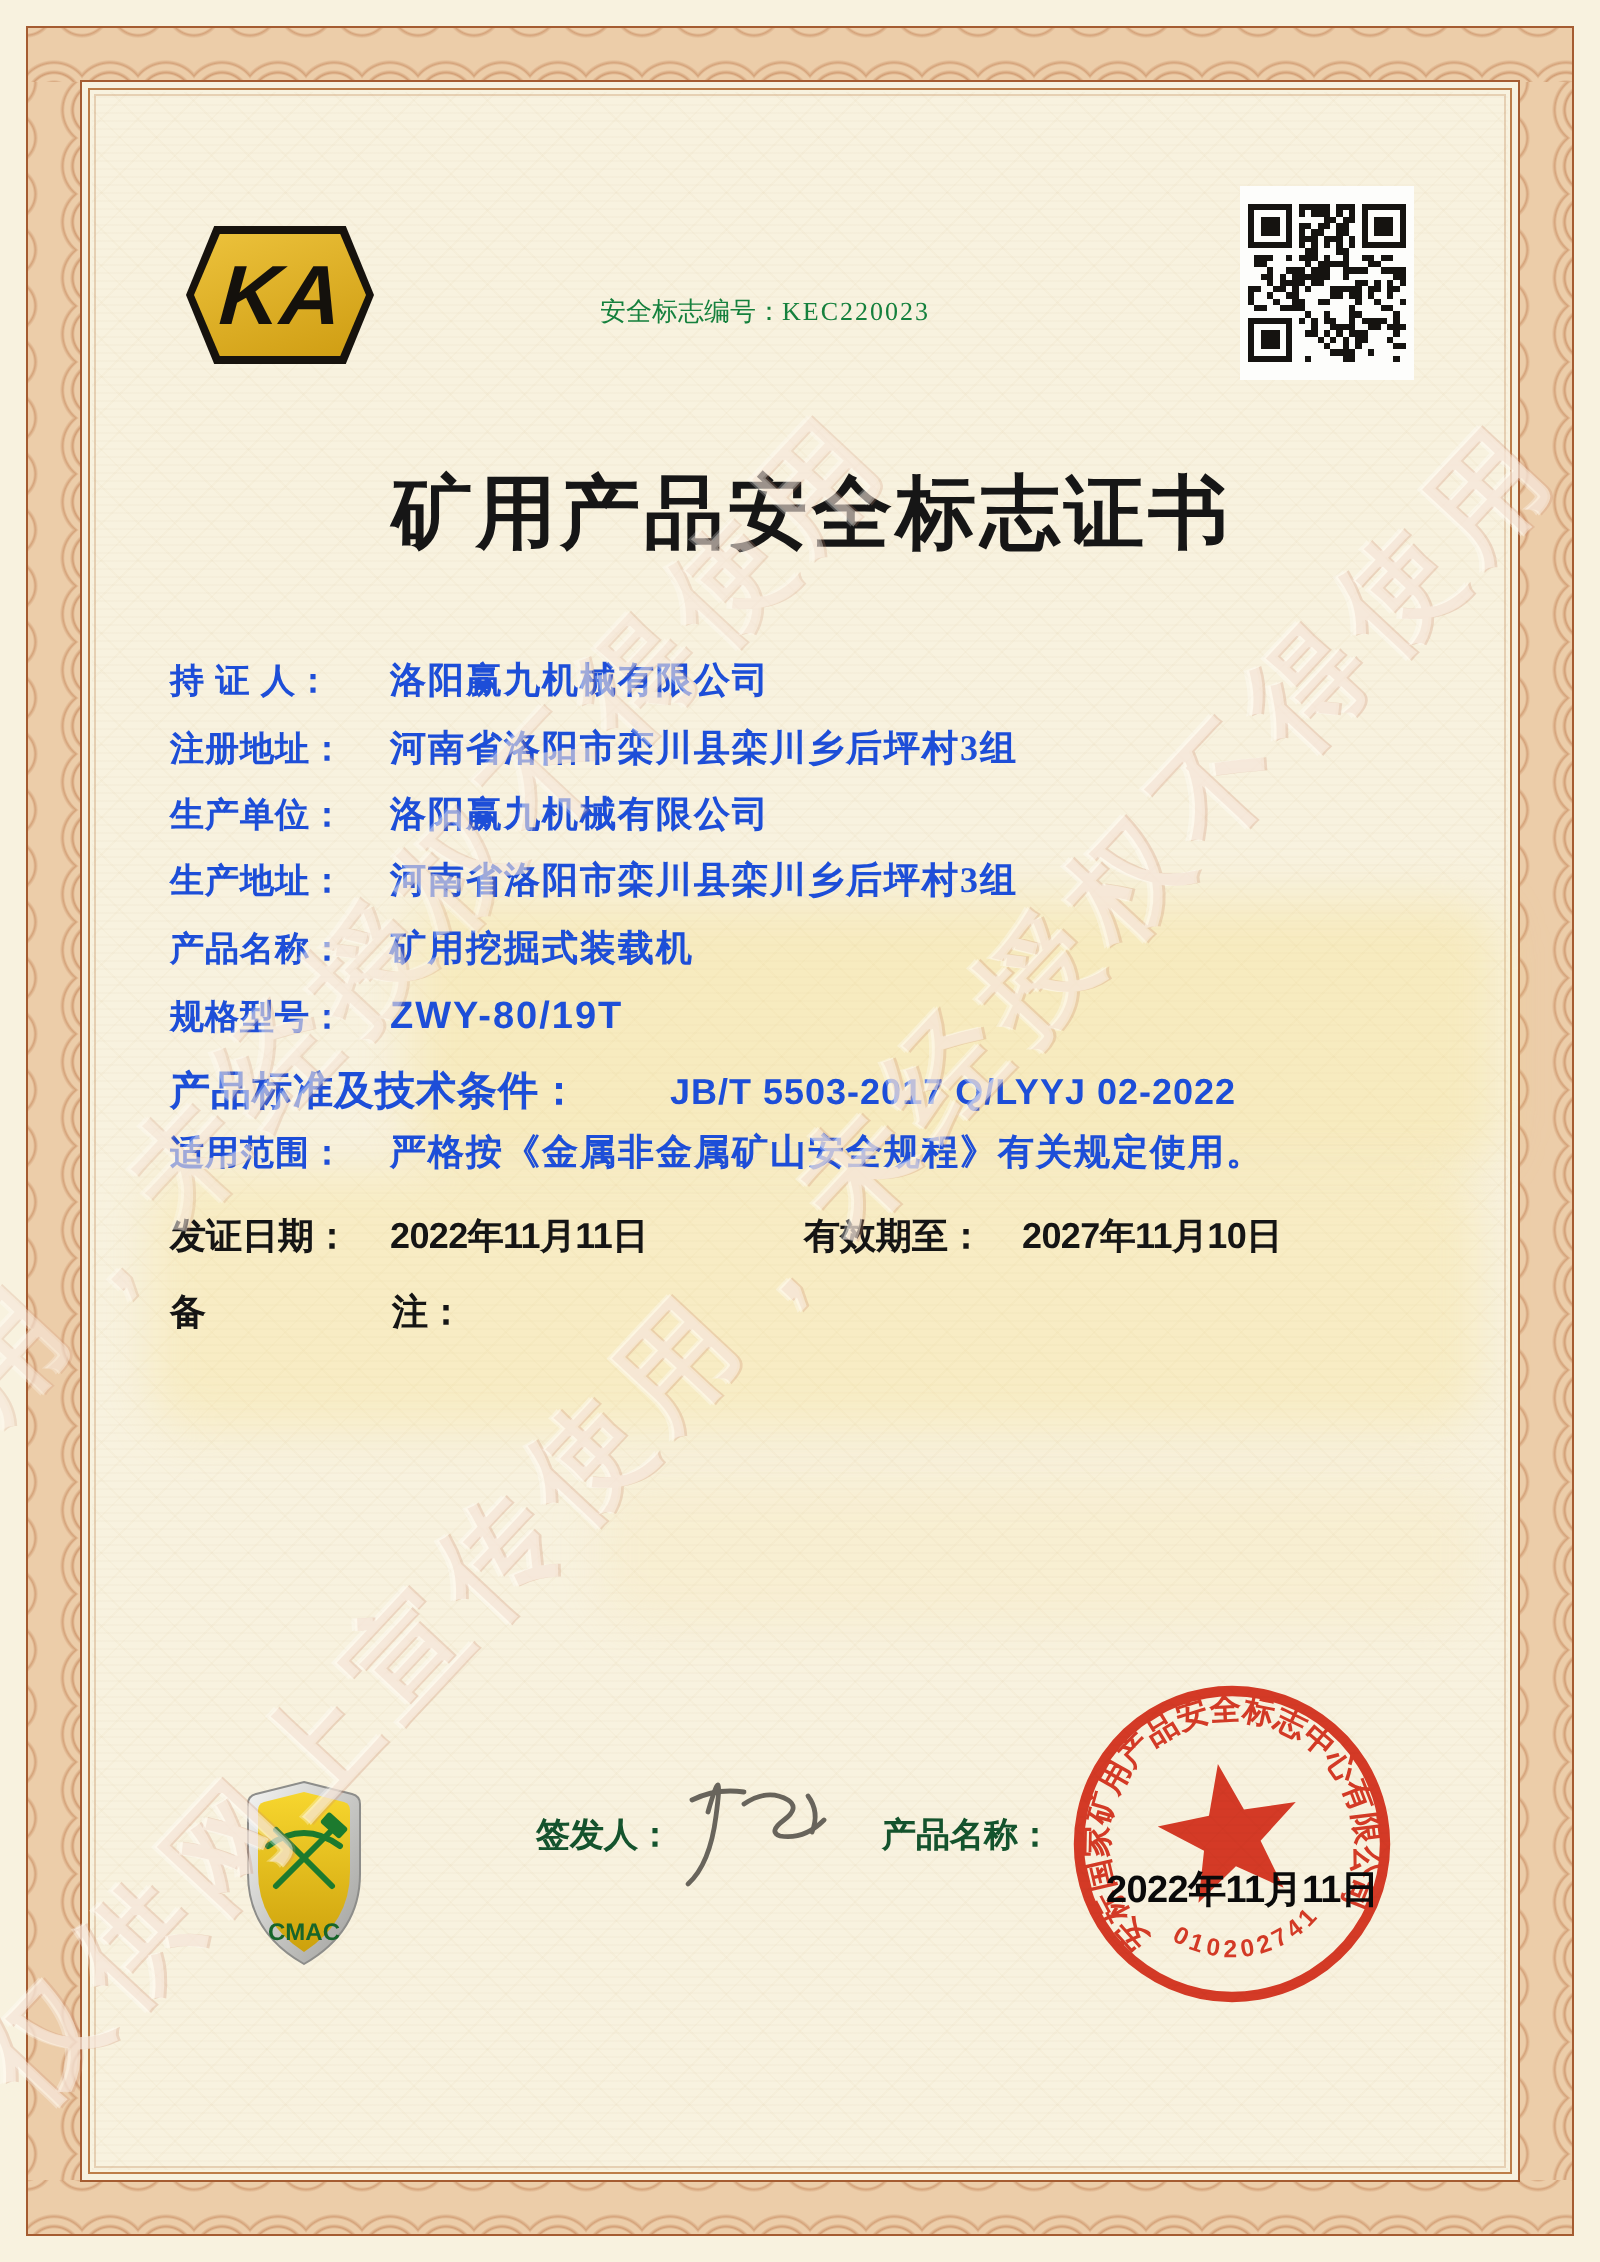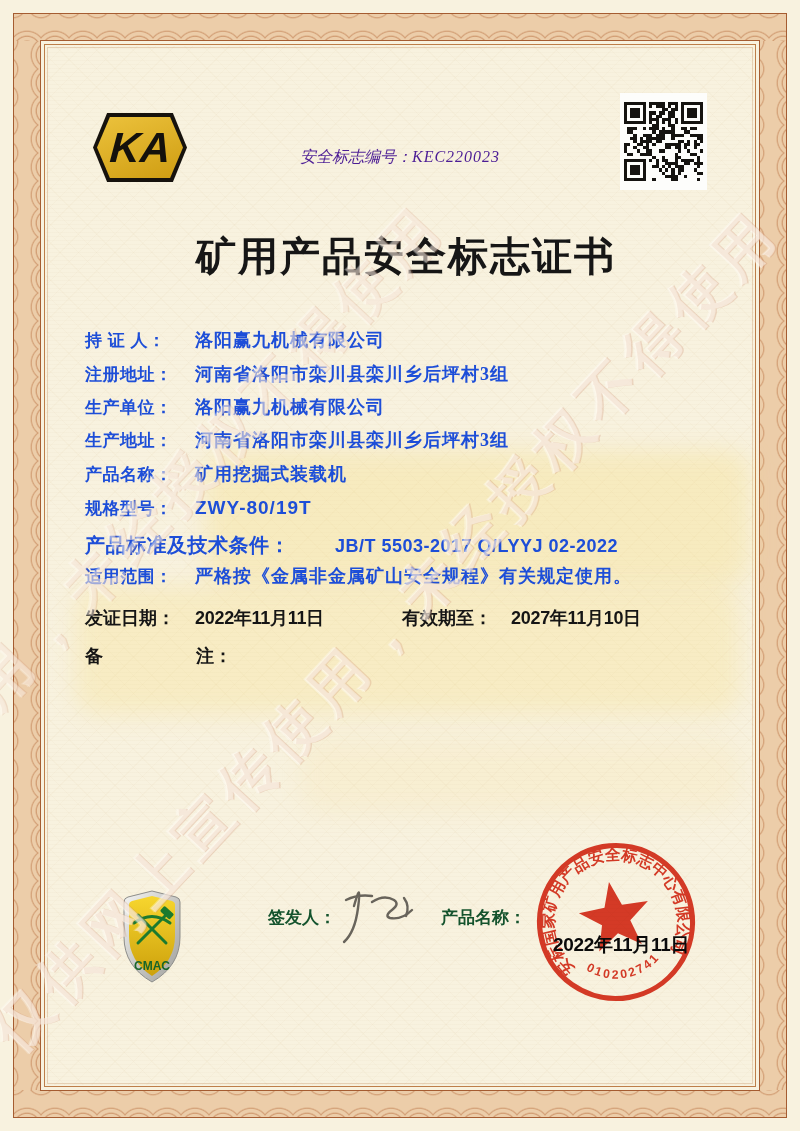--- a/index.html
+++ b/index.html
@@ -38,21 +38,21 @@
 
   
   .ka-badge{position:absolute;left:93px;top:113px;width:94px;height:69px;
     background:#16120d;clip-path:polygon(15% 0%,85% 0%,100% 50%,85% 100%,15% 100%,0% 50%);
     display:flex;align-items:center;justify-content:center;}
   .ka-inner{width:86px;height:61px;background:linear-gradient(160deg,#ecc23c,#cf9d12);
     clip-path:polygon(15% 0%,85% 0%,100% 50%,85% 100%,15% 100%,0% 50%);
     display:flex;align-items:center;justify-content:center;}
   .ka-text{font-style:italic;font-weight:900;font-size:42px;color:#14110c;letter-spacing:0;
     font-family:"Liberation Sans",sans-serif;transform:skewX(-4deg);line-height:1;}
-  .mark-line{position:absolute;left:300px;top:147px;white-space:nowrap;font-size:16px;color:#4c1d95;font-style:italic;}
+  .mark-line{position:absolute;left:300px;top:147px;white-space:nowrap;font-size:13px;color:#15803d;}
   .mark-line .lab{font-family:"Liberation Sans",sans-serif;}
   .mark-line .num{font-family:"Liberation Serif",serif;letter-spacing:1px;}
   .qr-box{position:absolute;left:620px;top:93px;width:87px;height:97px;background:#fdfdfb;
     display:flex;align-items:center;justify-content:center;}
   .qr-box svg{display:block;}
   .title{position:absolute;left:56px;right:44px;top:229px;text-align:center;
     font-family:"Liberation Serif",serif;font-weight:900;font-size:40px;color:#161616;letter-spacing:2px;}
 
   
   .row{position:absolute;left:85px;white-space:nowrap;color:#1d4ed8;}

